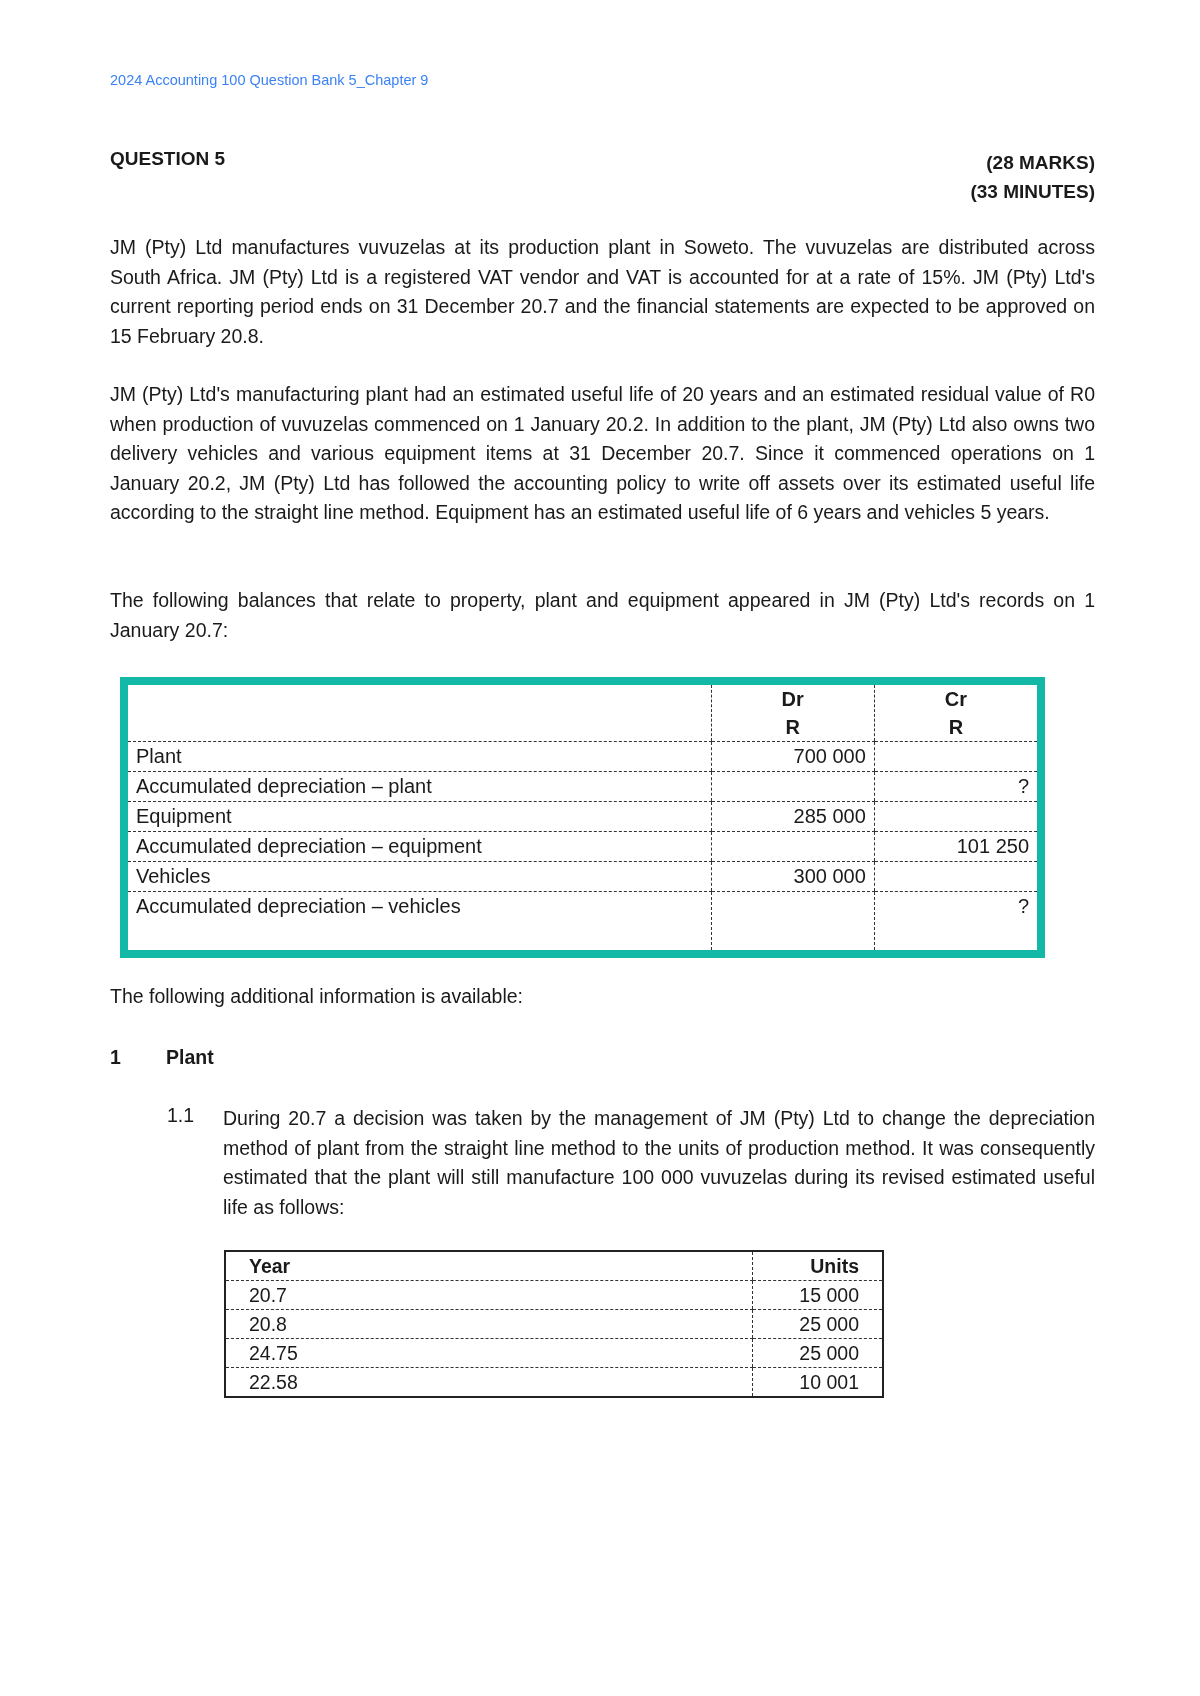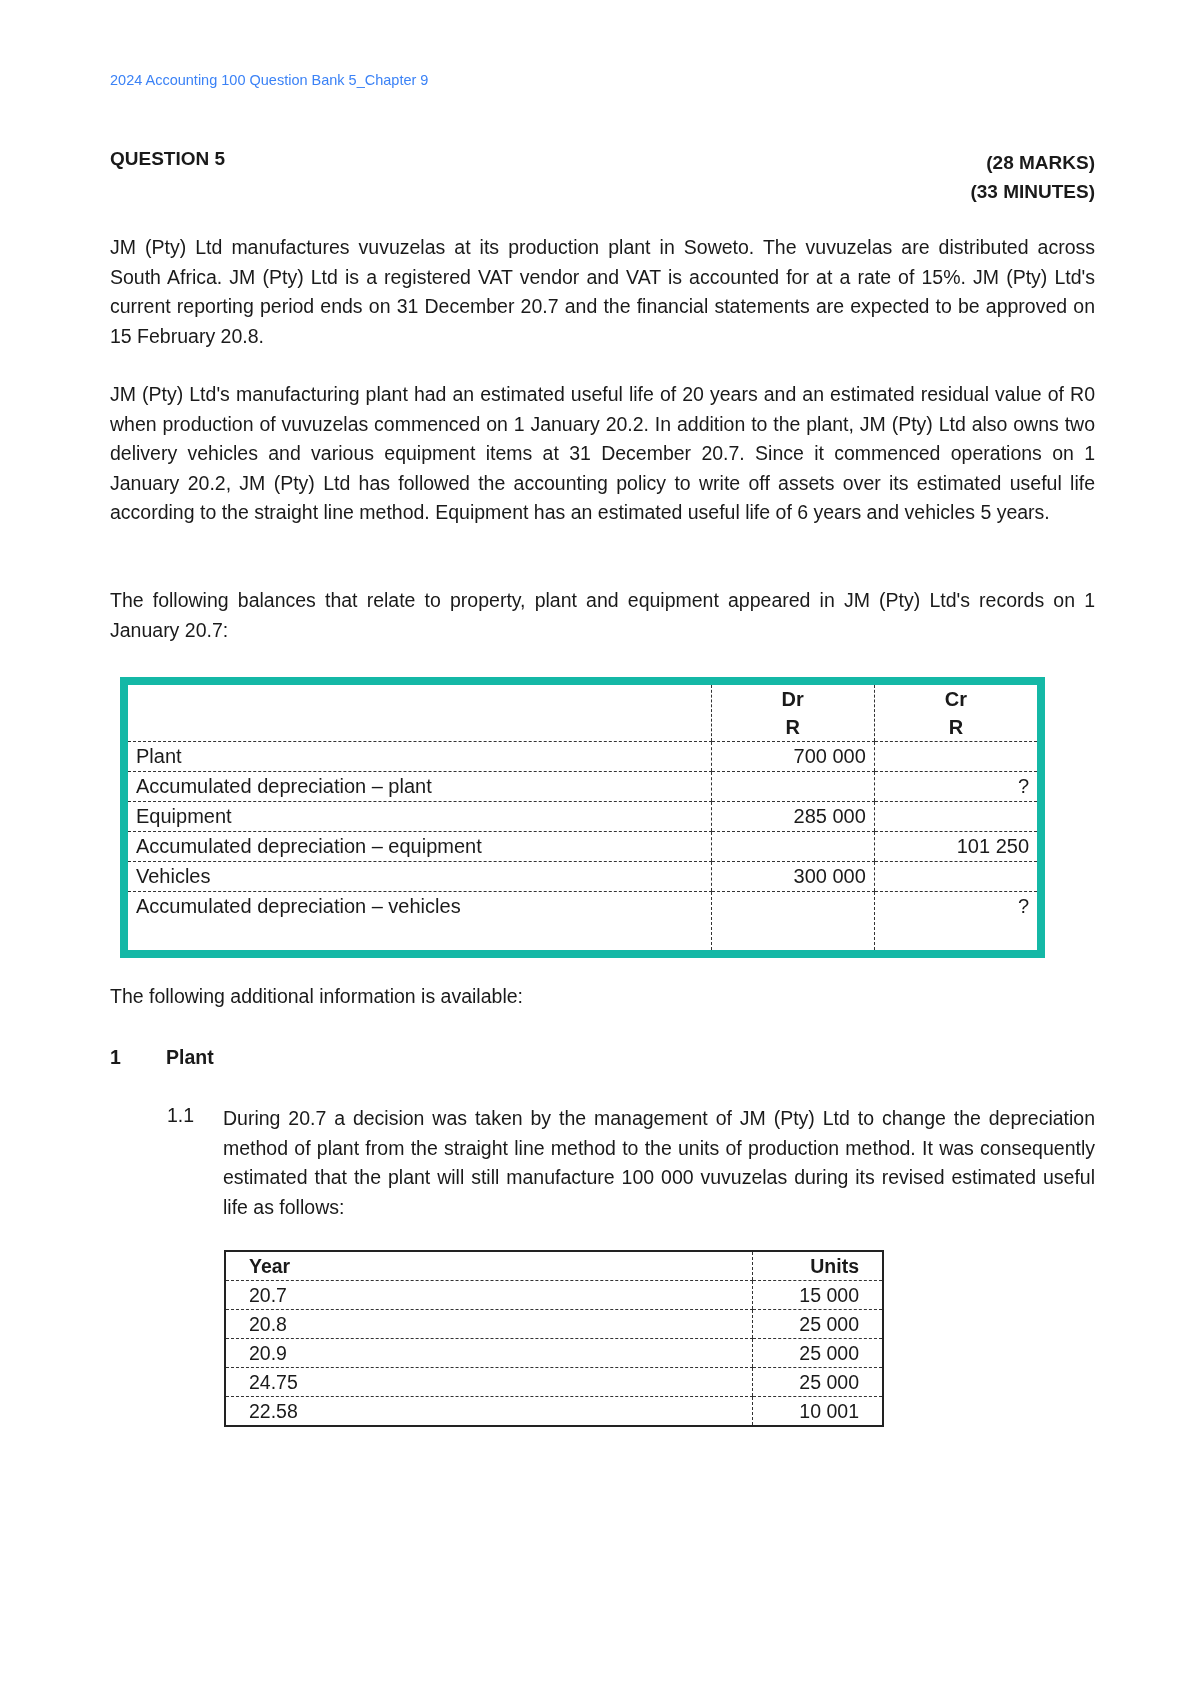--- a/index.html
+++ b/index.html
@@ -119,24 +119,20 @@
       </tr>
       <tr>
         <td class="u-year">20.7</td>
         <td class="u-units">15 000</td>
       </tr>
       <tr>
         <td class="u-year">20.8</td>
         <td class="u-units">25 000</td>
       </tr>
       <tr>
-        <td class="u-year">20.9</td>
-        <td class="u-units">25 000</td>
-      </tr>
-      <tr>
         <td class="u-year">24.75</td>
         <td class="u-units">25 000</td>
       </tr>
       <tr>
         <td class="u-year">22.58</td>
         <td class="u-units">10 001</td>
       </tr>
     </tbody>
   </table>
 

